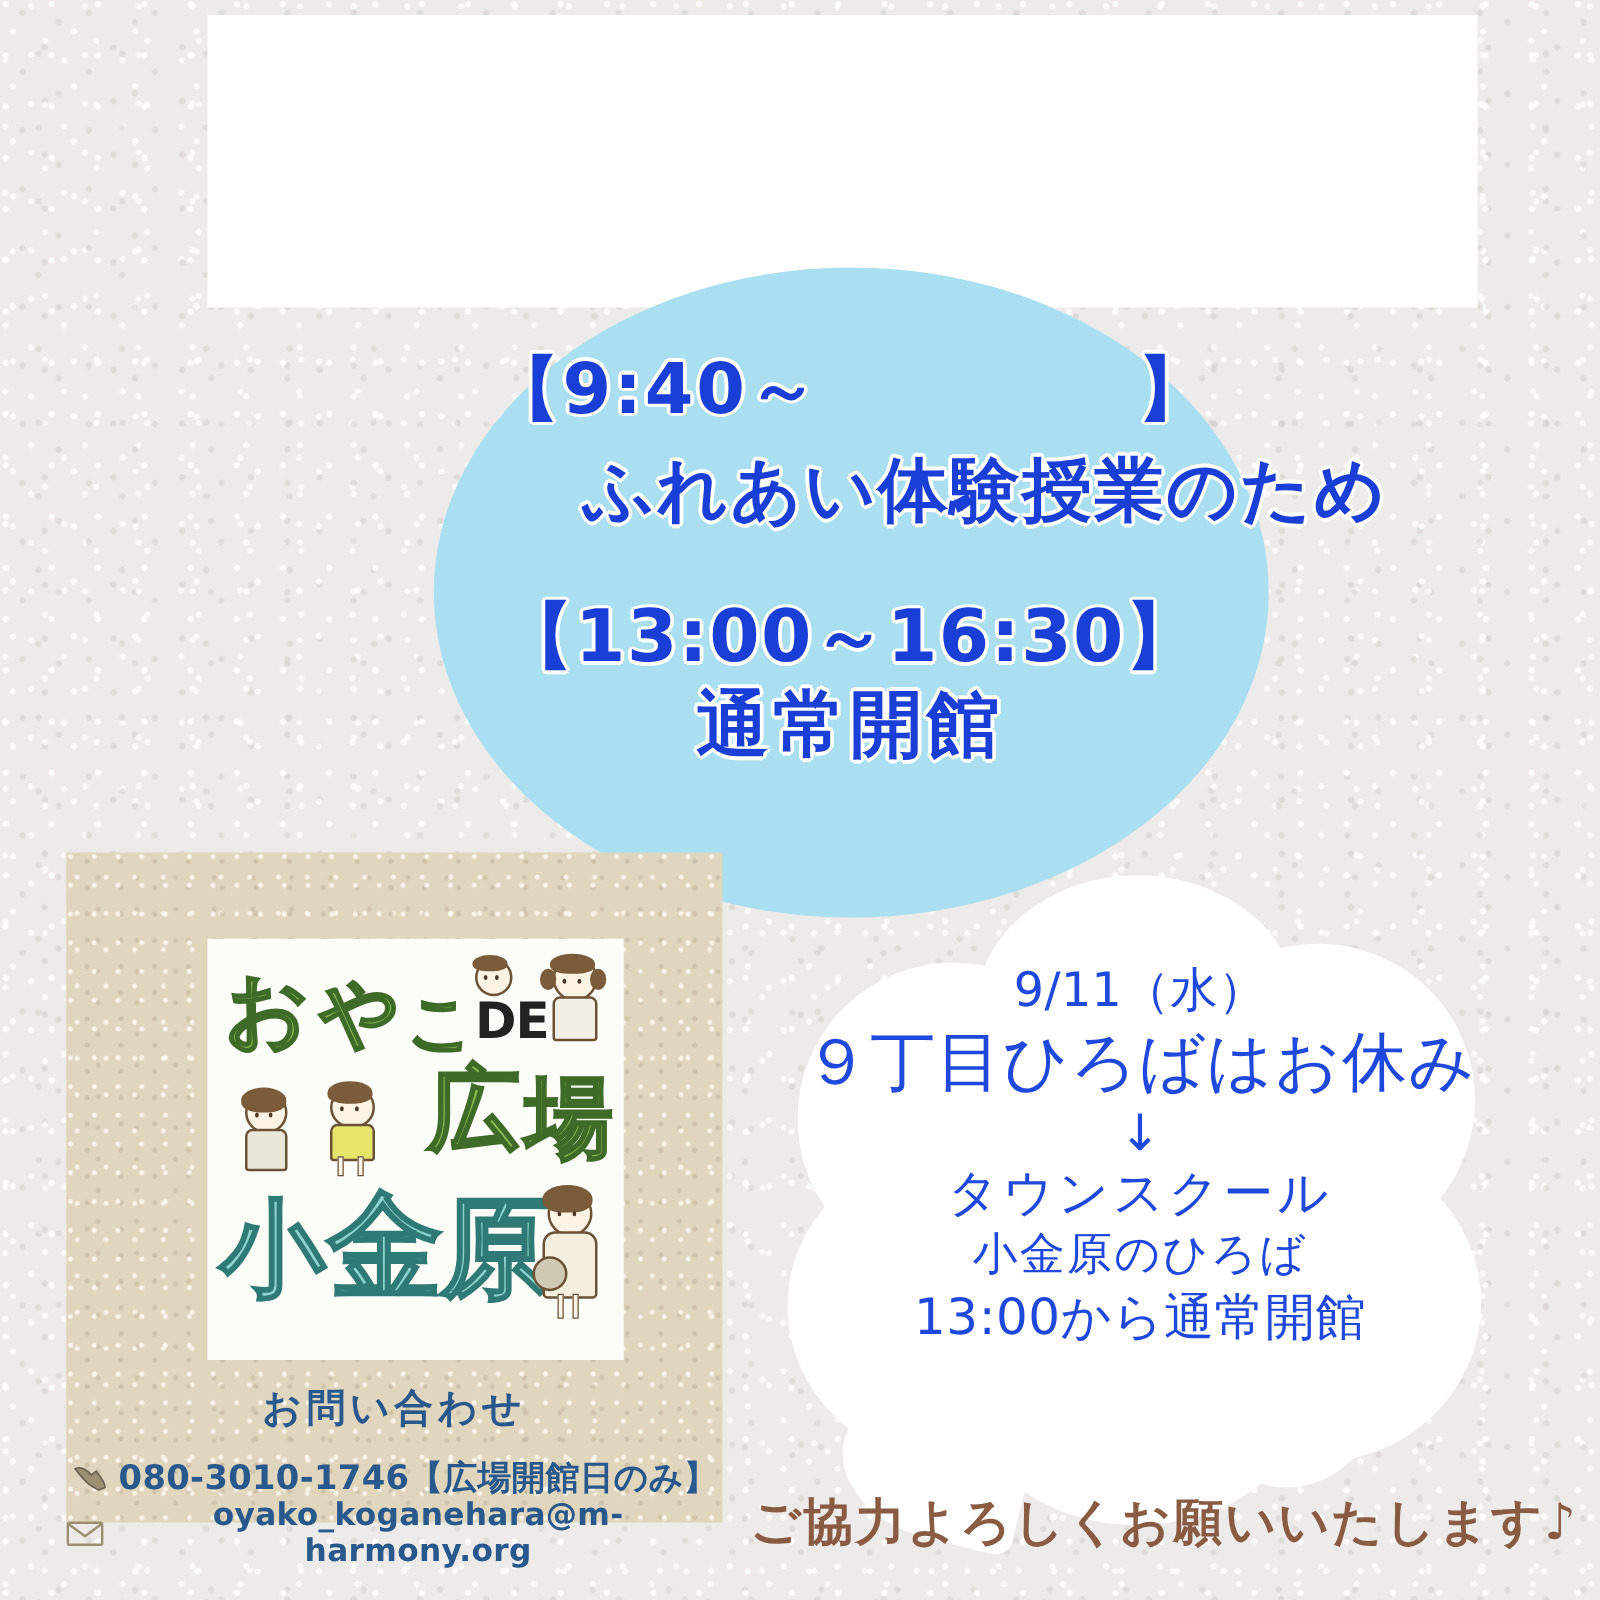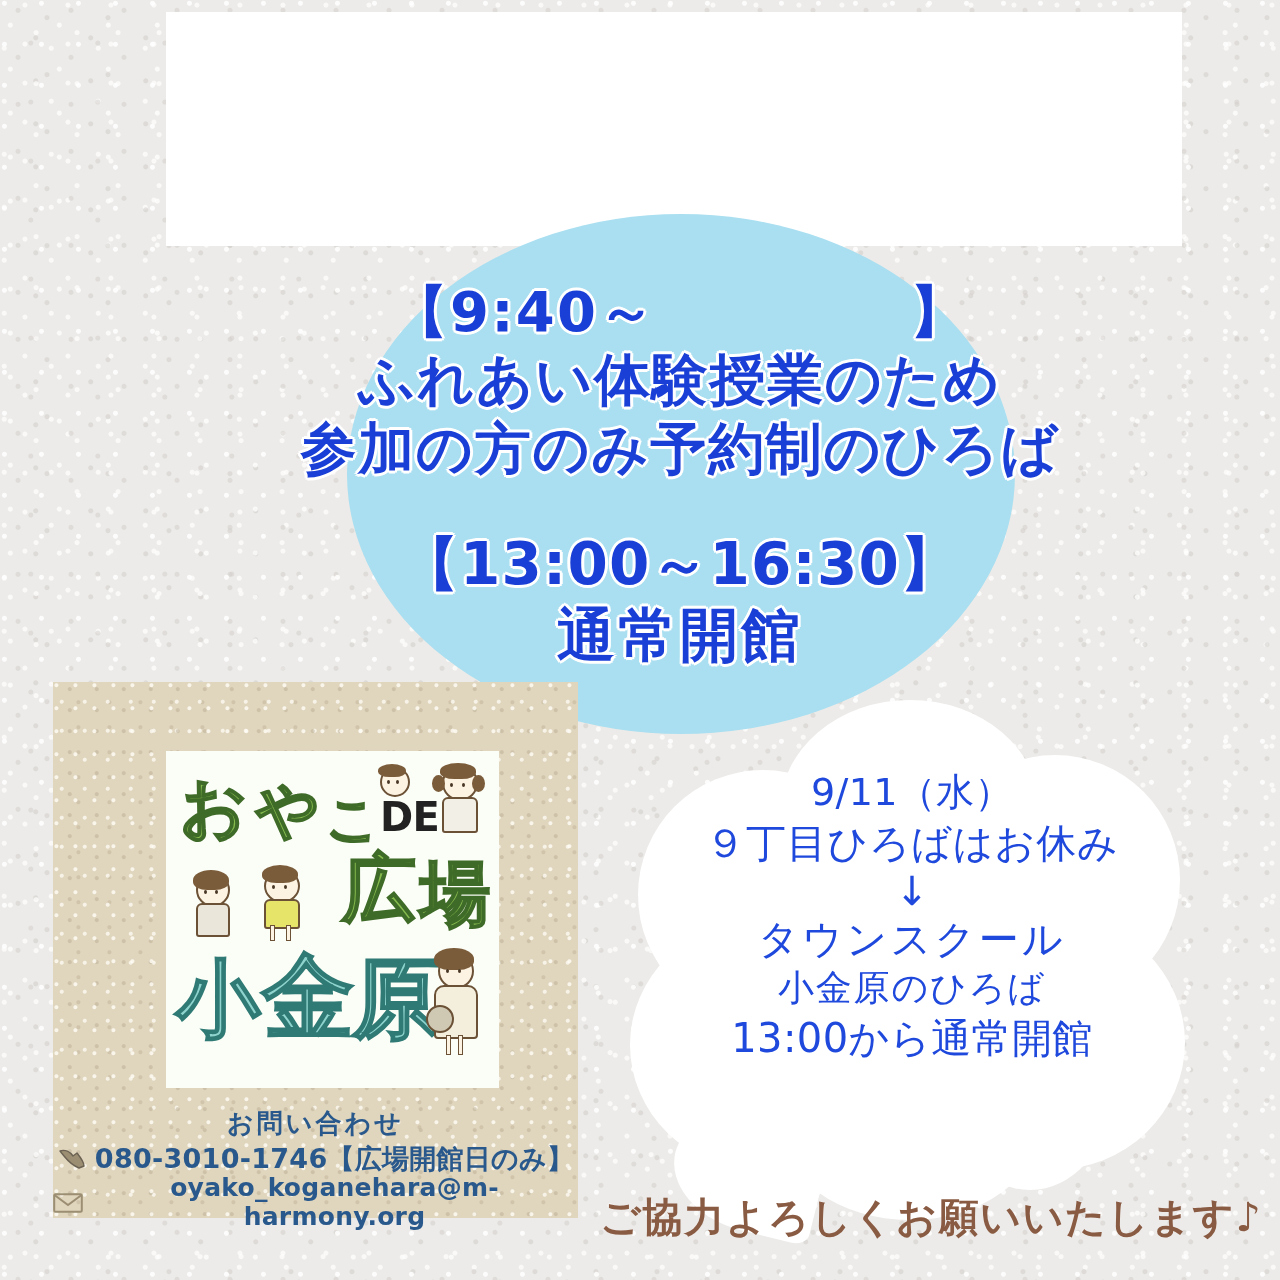--- a/index.html
+++ b/index.html
@@ -81,21 +81,21 @@
       2px 0 0 #fff, -2px 0 0 #fff, 0 2px 0 #fff, 0 -2px 0 #fff,
       2px 2px 0 #fff, -2px -2px 0 #fff, 2px -2px 0 #fff, -2px 2px 0 #fff,
       3px 0 0 #fff, -3px 0 0 #fff, 0 3px 0 #fff, 0 -3px 0 #fff;
   }
   #main-copy .row {
     line-height: 1.22;
     white-space: nowrap;
   }
   .slot-am { font-size: 56px; letter-spacing: 0.04em; }
   .slot-am .pad { display: inline-block; width: 210px; }
-  .copy-l1 { font-size: 56px; letter-spacing: 0.03em; margin-top: 0; }
+  .copy-l1 { font-size: 56px; letter-spacing: 0.03em; margin-top: 13px; text-align: right; }
   .copy-l2 { font-size: 56px; letter-spacing: 0.03em; }
   .slot-pm { font-size: 58px; letter-spacing: 0.02em; margin-top: 46px; }
   .slot-pm-sub { font-size: 58px; letter-spacing: 0.06em; }
 
   
   #logo-card {
     position: absolute;
     left: 53px;
     top: 682px;
     width: 525px;
@@ -167,23 +167,23 @@
   #contact {
     position: absolute;
     left: 0;
     top: 424px;
     width: 525px;
     color: #29598c;
     text-align: center;
     font-weight: 700;
   }
   #contact-label {
-    font-size: 26px;
+    font-size: 31px;
     letter-spacing: 0.12em;
-    margin-bottom: 2px;
+    margin-bottom: 19px;
   }
   .contact-row {
     display: flex;
     align-items: center;
     justify-content: center;
     gap: 8px;
     line-height: 1.15;
   }
   #contact-phone-row { font-size: 27px; letter-spacing: 0.01em; }
   #contact-mail-row  { font-size: 25px; letter-spacing: 0.01em; }
@@ -207,21 +207,21 @@
     left: 642px;
     top: 768px;
     width: 540px;
     text-align: center;
     color: #1f49dd;
     font-weight: 400;
     line-height: 1.30;
   }
   #cloud-text .cl { white-space: nowrap; }
   .cl-date  { font-size: 38px; letter-spacing: 0.01em; }
-  .cl-closed{ font-size: 40px; letter-spacing: 0.02em; }
+  .cl-closed{ font-size: 52px; letter-spacing: 0.02em; }
   .cl-arrow { font-size: 40px; line-height: 1.1; }
   .cl-to1   { font-size: 40px; letter-spacing: 0.08em; }
   .cl-to2   { font-size: 36px; letter-spacing: 0.05em; }
   .cl-time  { font-size: 40px; letter-spacing: 0.01em; }
 
   
   #footer-line {
     position: absolute;
     left: 600px;
     top: 1190px;
@@ -243,21 +243,20 @@
 
   <div id="blue-oval"></div>
 
   <div id="main-copy">
     <div class="row slot-am">
       <span>【9:40～</span>
       <span class="pad"></span>
       <span>】</span>
     </div>
     <div class="row copy-l1">ふれあい体験授業のため</div>
-    <div class="row copy-l2">参加の方のみ予約制のひろば</div>
     <div class="row slot-pm">【13:00～16:30】</div>
     <div class="row slot-pm-sub">通常開館</div>
   </div>
 
   <div id="logo-card">
 
     <div id="logo-panel">
 
       <span class="logo-char" style="left:14px;  top:24px;  font-size:66px;">お</span>
       <span class="logo-char" style="left:90px;  top:28px;  font-size:62px;">や</span>

